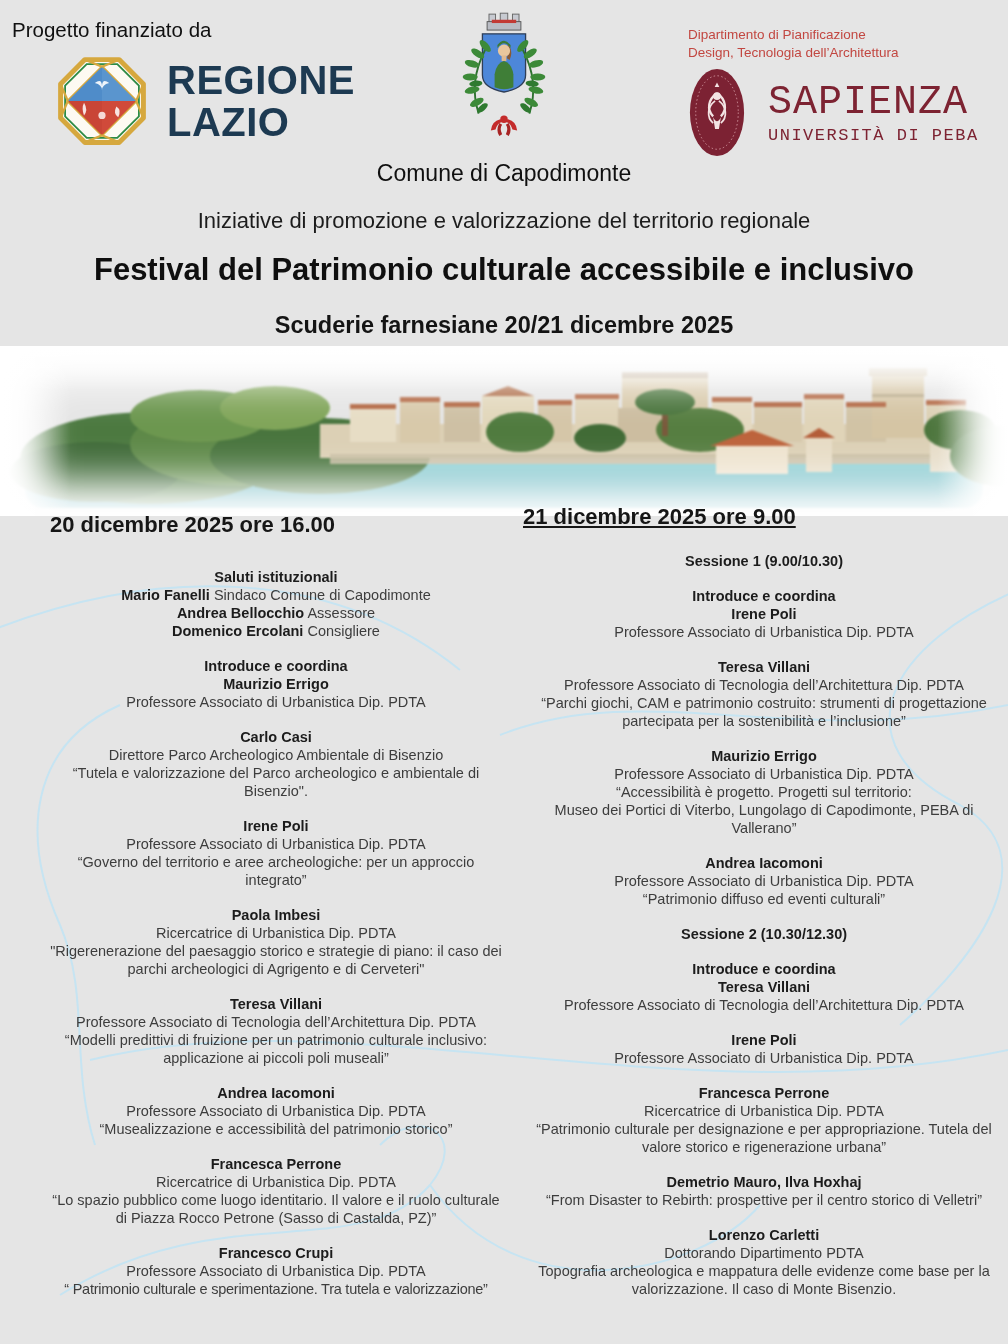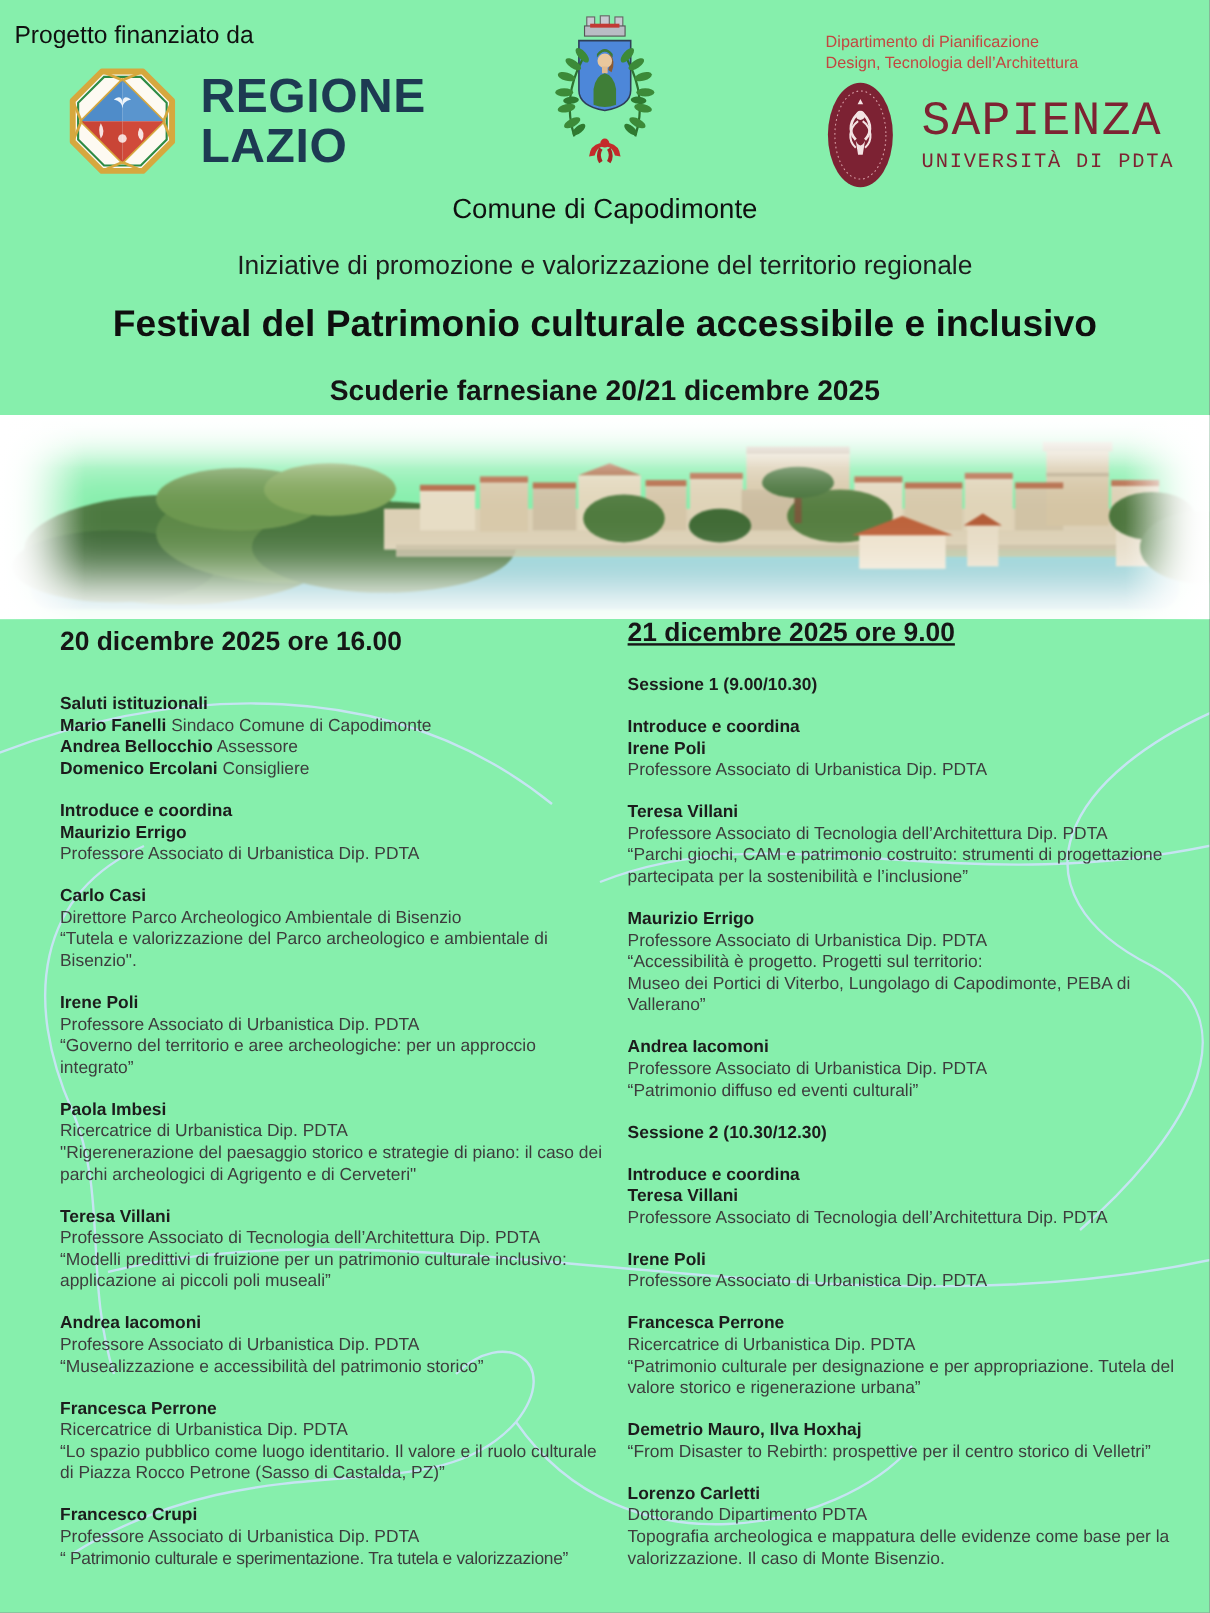--- a/index.html
+++ b/index.html
@@ -1,18 +1,18 @@
 <!DOCTYPE html>
 <html><head>
 <meta charset="utf-8">
 <style>
   html,body{margin:0;padding:0;background:#888;}
   .poster{
     position:relative;width:1008px;height:1344px;margin:0 auto;
-    background:#86efac;overflow:hidden;
+    background:#e5e5e5;overflow:hidden;
     font-family:"Liberation Sans",sans-serif;color:#222;
   }
   .abs{position:absolute;}
 
   
   .funding{left:12px;top:18px;font-size:20.5px;color:#101010;}
   .rl{left:57px;top:56px;display:flex;align-items:center;gap:20px;}
   .rl-text div{
     font-size:40px;font-weight:700;color:#1d3a52;line-height:42px;letter-spacing:.5px;
   }
@@ -38,24 +38,24 @@
     background:linear-gradient(90deg,#fff 0%,rgba(255,255,255,0) 7%,rgba(255,255,255,0) 93%,#fff 100%),
                linear-gradient(180deg,#fff 0%,rgba(255,255,255,0) 26%);}
 
   
   .curves{left:0;top:505px;width:1008px;height:839px;z-index:1;pointer-events:none;}
 
   
   .col{z-index:2;}
   .col-left{left:50px;top:512px;width:452px;}
   .col-right{left:523px;top:504px;width:482px;}
-  .col-heading{font-size:22px;font-weight:700;color:#161616;margin-top:10px;}
+  .col-heading{font-size:22px;font-weight:700;color:#161616;}
   .col-left  .col-heading{margin-bottom:30px;}
   .col-right .col-heading{margin-bottom:22px;text-decoration:underline;}
-  .block{margin-bottom:17px;}
+  .block{margin-bottom:17px;text-align:center;}
   .line{font-size:14.5px;line-height:18px;color:#3d3d3d;}
   .line .b{font-weight:700;color:#1c1c1c;}
   .line.nw{white-space:nowrap;letter-spacing:-.25px;}
 </style>
 </head>
 <body>
 
 <div class="poster">
 
   <div class="abs funding">Progetto finanziato da</div>
@@ -148,21 +148,21 @@
         <path d="M30,16 l2.4,4.5 h-4.8 Z" fill="#f3e3e3"></path>
         <circle cx="30" cy="30" r="4" fill="#f3e3e3"></circle>
         <path d="M30,27 C21,33 19,44 26,51" fill="none" stroke="#f3e3e3" stroke-width="2.4"></path>
         <path d="M30,27 C39,33 41,44 34,51" fill="none" stroke="#f3e3e3" stroke-width="2.4"></path>
         <path d="M28,35 C20,41 19,52 26,58" fill="none" stroke="#f3e3e3" stroke-width="1.8"></path>
         <path d="M32,35 C40,41 41,52 34,58" fill="none" stroke="#f3e3e3" stroke-width="1.8"></path>
         <path d="M26,52 q4,8 8,0 l-2,12 h-4 Z" fill="#f3e3e3"></path>
       </svg>
       <div class="sap-word">
         <div class="w1">SAPIENZA</div>
-        <div class="w2">UNIVERSITÀ DI PDTA</div>
+        <div class="w2">UNIVERSITÀ DI PEBA</div>
       </div>
     </div>
   </div>
 
   <div class="abs kicker">Iniziative di promozione e  valorizzazione del territorio regionale</div>
   <div class="abs main-title">Festival del Patrimonio culturale accessibile e inclusivo</div>
   <div class="abs venue">Scuderie farnesiane 20/21 dicembre 2025</div>
 
   <div class="abs photo">
     <svg width="1008" height="170" viewBox="0 0 1008 170">

